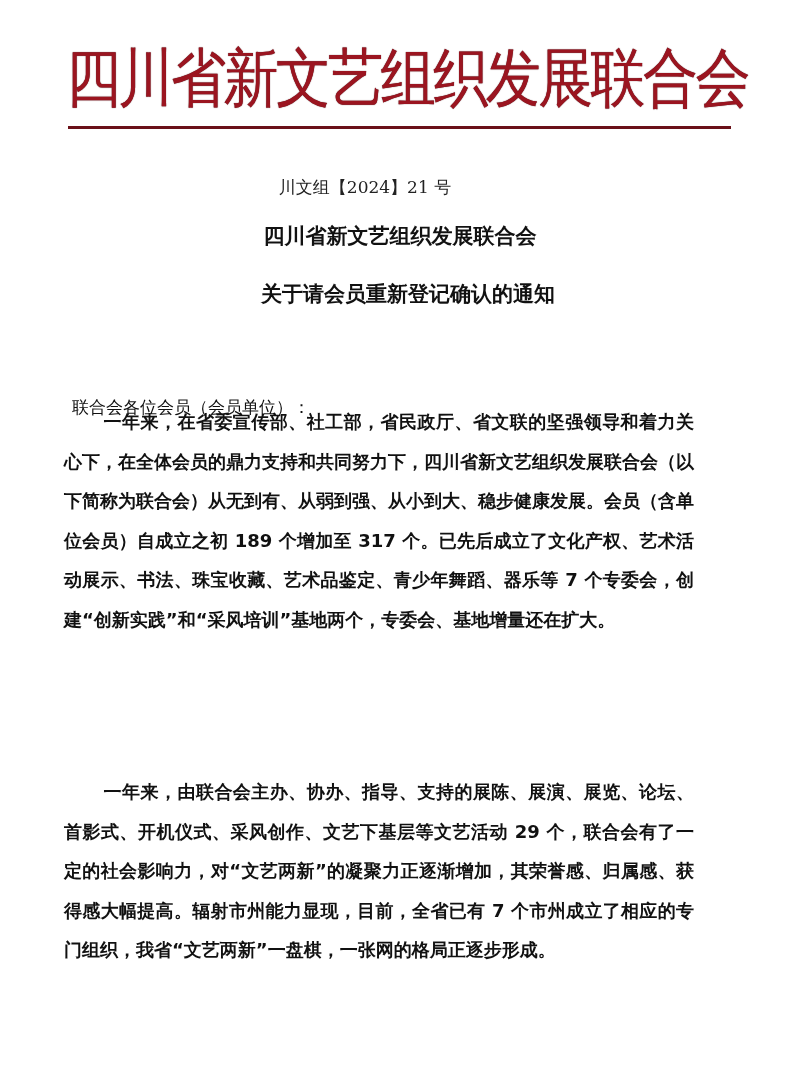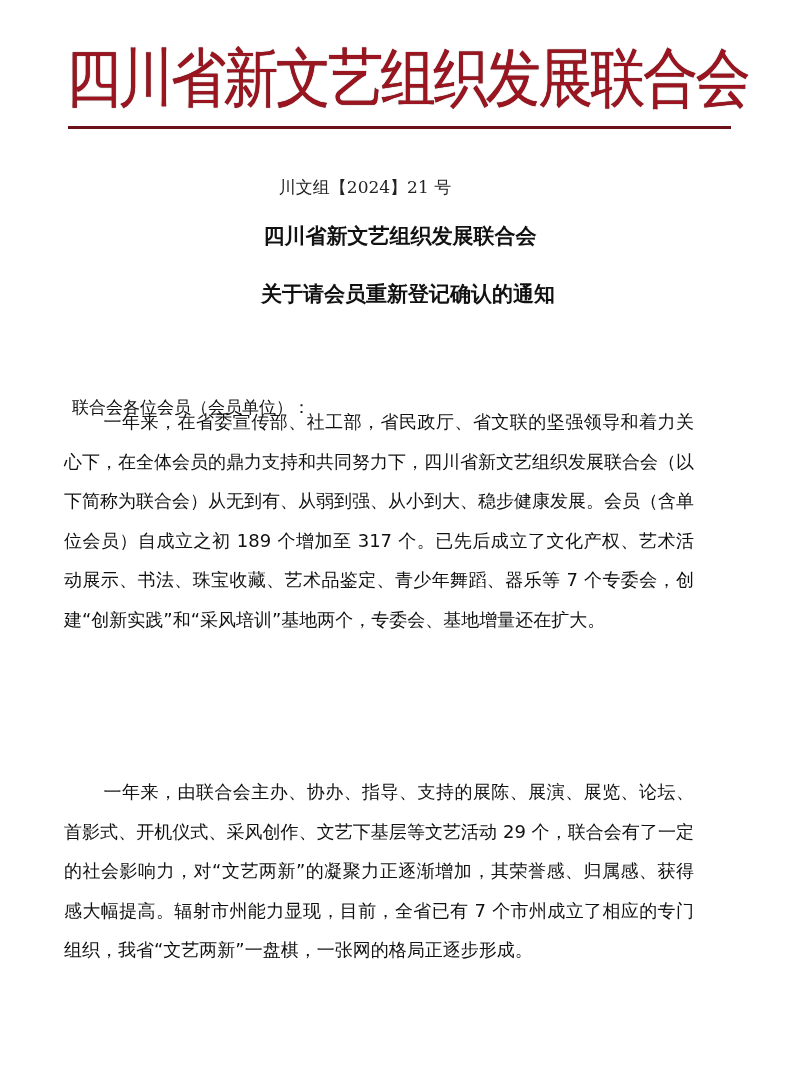--- a/index.html
+++ b/index.html
@@ -28,21 +28,21 @@
     position: absolute; left: 0; width: 800px; text-align: center;
     font-size: 21px; color: #111; font-weight: bold;
   }
   .title.t1 { top: 222px; }
   .title.t2 { top: 280px; padding-left: 8px; }
   .salutation {
     position: absolute; left: 72px; top: 360px; font-size: 17px; color: #111; margin-top: 36px;
   }
   .para {
     position: absolute; left: 64px; width: 630px; font-size: 18px; line-height: 39.5px;
-    color: #111; font-weight: normal; text-align: justify; text-indent: 2.2em;
+    color: #111; font-weight: bold; text-align: justify; text-indent: 2.2em;
   }
   .para.p1 { top: 402px; }
   .para.p2 { top: 772px; }
 </style>
 </head>
 <body>
 
 <div>
   <div class="masthead">四川省新文艺组织发展联合会</div>
   <div class="rule"></div>

